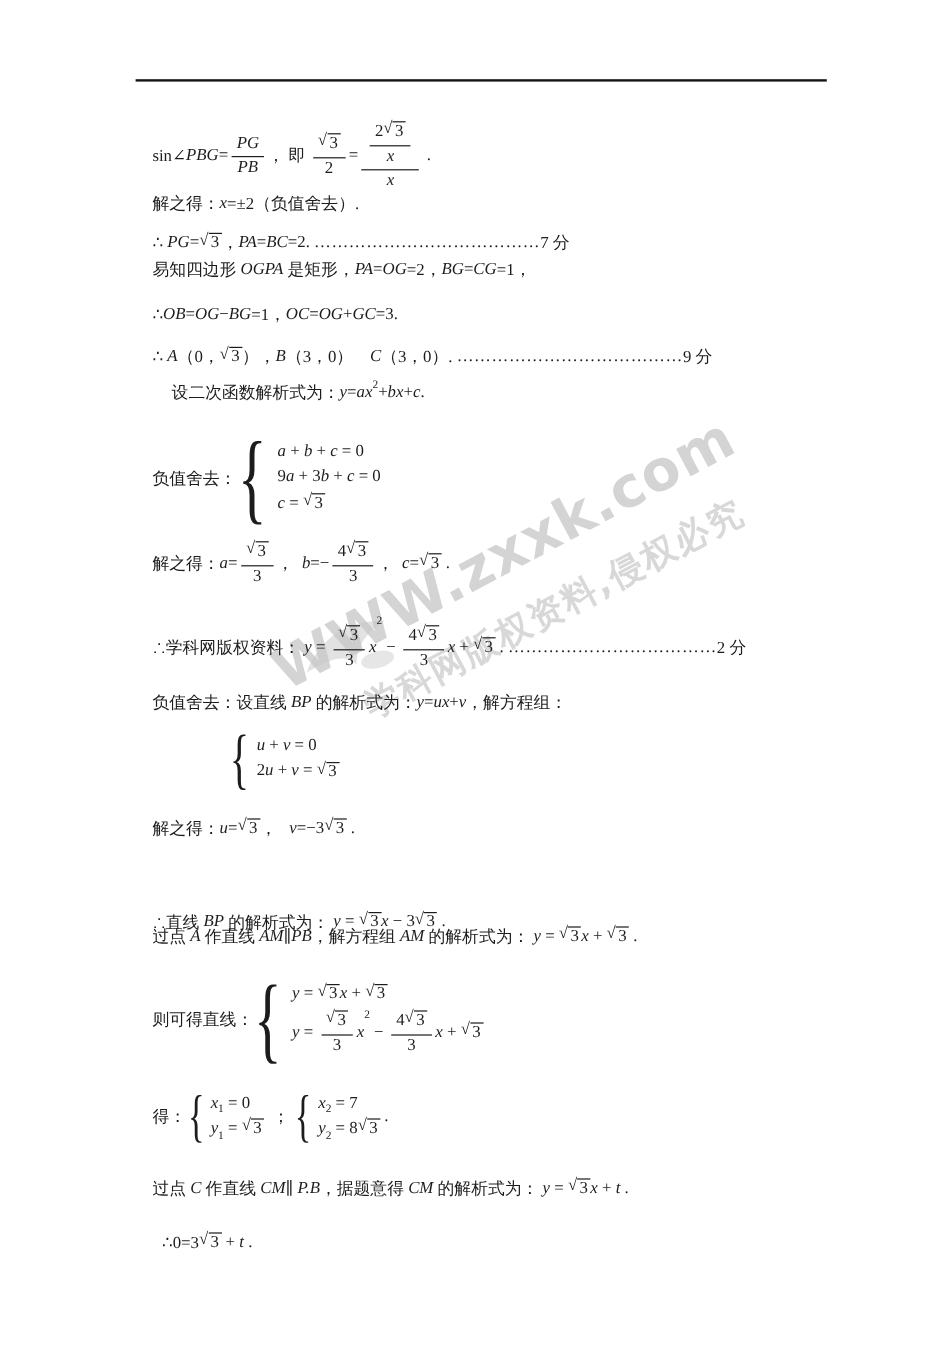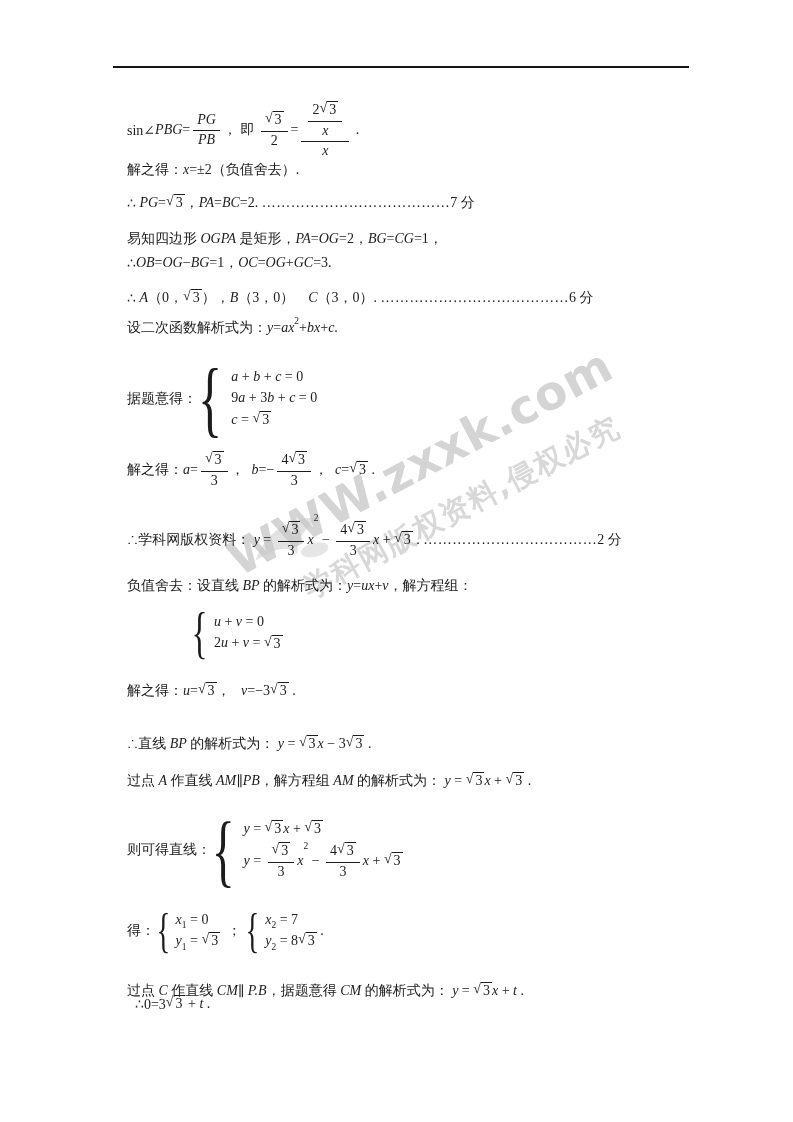--- a/index.html
+++ b/index.html
@@ -74,41 +74,41 @@
     <span>解之得：</span><span class="mi">x</span><span>=±2（负值舍去）.</span>
   </div>
 
   <div class="ln" style="top:191px;left:127px;height:24px">
     <span>∴ </span><span class="mi">PG</span><span>=</span>
     <span class="sq"><span class="vg">√</span><span class="rr">3</span></span>
     <span>，</span><span class="mi">PA</span><span>=</span><span class="mi">BC</span><span>=2. </span>
     <span class="dots">…………………………………</span><span>7 分</span>
   </div>
 
-  <div class="ln" style="top:228px;left:127px;height:22px">
+  <div class="ln" style="top:214px;left:127px;height:22px">
     <span>易知四边形 </span><span class="mi">OGPA</span><span> 是矩形，</span><span class="mi">PA</span><span>=</span><span class="mi">OG</span><span>=2，</span><span class="mi">BG</span><span>=</span><span class="mi">CG</span><span>=1，</span>
   </div>
 
   <div class="ln" style="top:252px;left:127px;height:22px">
     <span>∴</span><span class="mi">OB</span><span>=</span><span class="mi">OG</span><span>−</span><span class="mi">BG</span><span>=1，</span><span class="mi">OC</span><span>=</span><span class="mi">OG</span><span>+</span><span class="mi">GC</span><span>=3.</span>
   </div>
 
   <div class="ln" style="top:286px;left:127px;height:24px">
     <span>∴ </span><span class="mi">A</span><span>（0，</span>
     <span class="sq"><span class="vg">√</span><span class="rr">3</span></span>
     <span>），</span><span class="mi">B</span><span>（3，0）</span><span>　</span><span class="mi">C</span><span>（3，0）. </span>
-    <span class="dots">…………………………………</span><span>6 分</span>
-  </div>
-
-  <div class="ln" style="top:317px;left:127px;height:22px">
+    <span class="dots">…………………………………</span><span>9 分</span>
+  </div>
+
+  <div class="ln" style="top:317px;left:143px;height:22px">
     <span>设二次函数解析式为：</span><span class="mi">y</span><span>=</span><span class="mi">ax</span><span class="sup">2</span><span>+</span><span class="mi">bx</span><span>+</span><span class="mi">c</span><span>.</span>
   </div>
 
   <div class="ln" style="top:353px;left:127px;height:92px">
-    <span>据题意得：</span>
+    <span>负值舍去：</span>
     <span class="br br3">{</span>
     <span class="eqs g5">
       <span class="eq"><span class="mi">a</span><span> + </span><span class="mi">b</span><span> + </span><span class="mi">c</span><span> = 0</span></span>
       <span class="eq"><span>9</span><span class="mi">a</span><span> + 3</span><span class="mi">b</span><span> + </span><span class="mi">c</span><span> = 0</span></span>
       <span class="eq"><span class="mi">c</span><span> = </span><span class="sq"><span class="vg">√</span><span class="rr">3</span></span></span>
     </span>
   </div>
 
   <div class="ln" style="top:444px;left:127px;height:52px">
     <span>解之得：</span><span class="mi">a</span><span>=</span>
@@ -155,21 +155,21 @@
   </div>
 
   <div class="ln" style="top:678px;left:127px;height:26px">
     <span>解之得：</span><span class="mi">u</span><span>=</span>
     <span class="sq"><span class="vg">√</span><span class="rr">3</span></span>
     <span>，   </span><span class="mi">v</span><span>=−3</span>
     <span class="sq"><span class="vg">√</span><span class="rr">3</span></span>
     <span> .</span>
   </div>
 
-  <div class="ln" style="top:731px;left:127px;height:26px">
+  <div class="ln" style="top:756px;left:127px;height:26px">
     <span>∴直线 </span><span class="mi">BP</span><span> 的解析式为： </span><span class="mi">y</span><span> = </span>
     <span class="sq"><span class="vg">√</span><span class="rr">3</span></span>
     <span class="mi">x</span><span> − 3</span>
     <span class="sq"><span class="vg">√</span><span class="rr">3</span></span>
     <span> .</span>
   </div>
 
   <div class="ln" style="top:768px;left:127px;height:26px">
     <span>过点 </span><span class="mi">A</span><span> 作直线 </span><span class="mi">AM</span><span>∥</span><span class="mi">PB</span><span>，解方程组 </span><span class="mi">AM</span><span> 的解析式为： </span><span class="mi">y</span><span> = </span>
     <span class="sq"><span class="vg">√</span><span class="rr">3</span></span>
@@ -207,19 +207,19 @@
     </span>
     <span> .</span>
   </div>
 
   <div class="ln" style="top:978px;left:127px;height:26px">
     <span>过点 </span><span class="mi">C</span><span> 作直线 </span><span class="mi">CM</span><span>∥</span><span class="mi"> P.B</span><span>，据题意得 </span><span class="mi">CM</span><span> 的解析式为： </span><span class="mi">y</span><span> = </span>
     <span class="sq"><span class="vg">√</span><span class="rr">3</span></span>
     <span class="mi">x</span><span> + </span><span class="mi">t</span><span> .</span>
   </div>
 
-  <div class="ln" style="top:991px;left:135px;height:26px">
+  <div class="ln" style="top:1023px;left:135px;height:26px">
     <span>∴0=3</span>
     <span class="sq"><span class="vg">√</span><span class="rr">3</span></span>
     <span> + </span><span class="mi">t</span><span> .</span>
   </div>
 
 </div>
 
 </body></html>

